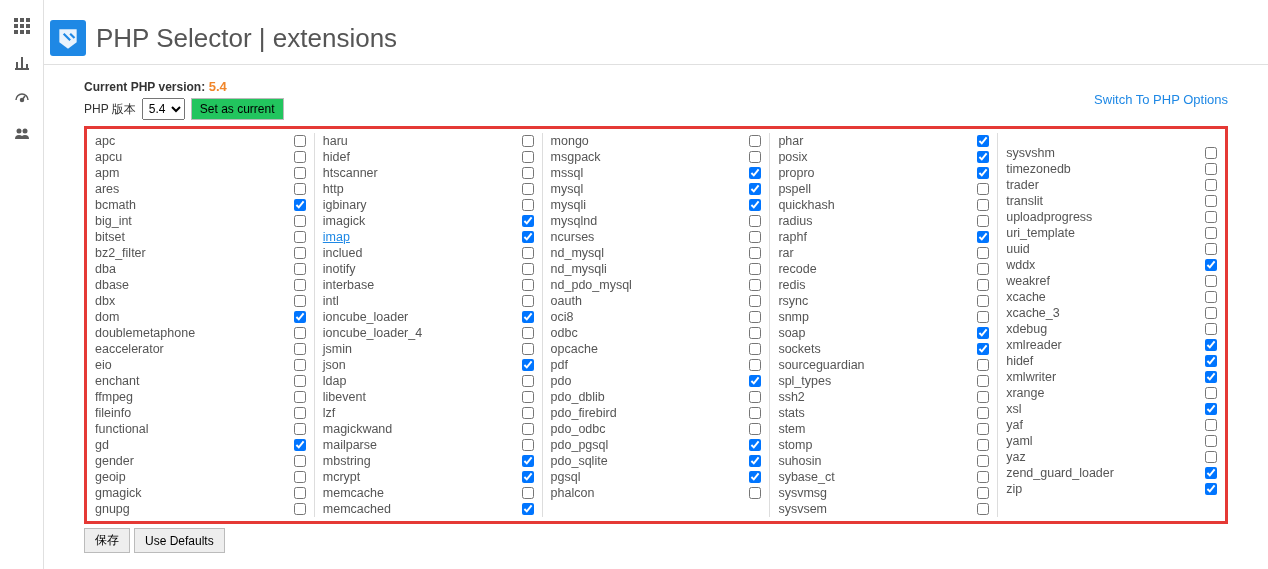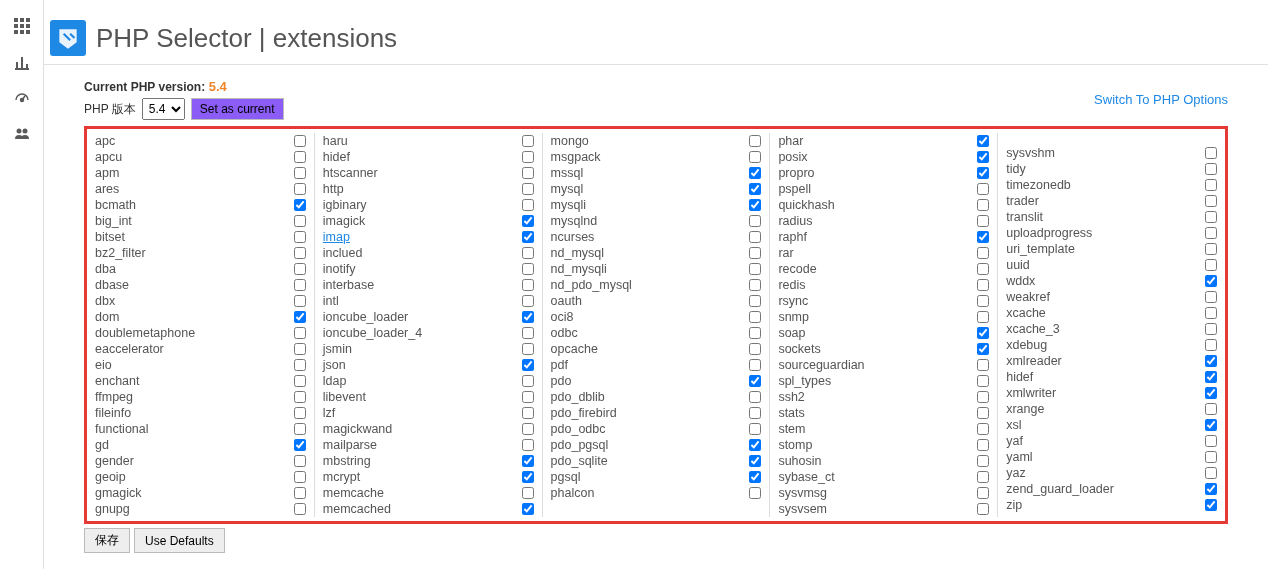--- a/index.html
+++ b/index.html
@@ -12,21 +12,21 @@
 .logo-box { width: 36px; height: 36px; background: #1e88e5; border-radius: 3px; display: flex; align-items: center; justify-content: center; margin-left: 6px; margin-right: 10px; }
 .logo-box svg { width: 26px; height: 26px; }
 .page-title { font-size: 26px; font-weight: 300; color: #555; }
 .content { padding: 14px 40px 0 40px; position: relative; }
 .version-row { display: flex; align-items: center; justify-content: space-between; margin-bottom: 4px; }
 .version-left { display: flex; flex-direction: column; gap: 4px; }
 .version-label { font-weight: bold; font-size: 12px; }
 .version-val { color: #f0862b; font-weight: bold; }
 .selector-row { display: flex; align-items: center; gap: 6px; font-size: 12px; }
 .selector-row select { font-size: 12px; padding: 2px; }
-.set-btn { font-size: 12px; padding: 3px 8px; background: #8b5cf6; border: 1px solid #bbb; cursor: pointer; }
+.set-btn { font-size: 12px; padding: 3px 8px; background: #22c55e; border: 1px solid #bbb; cursor: pointer; }
 .switch-link { color: #1e88e5; font-size: 13px; cursor: pointer; }
 .ext-box { border: 3px solid #e53935; margin-top: 6px; padding: 4px 0; display: flex; position: relative; }
 .ext-col { flex: 1; border-right: 1px solid #ddd; }
 .ext-col:last-child { border-right: none; margin-top: 12px; }
 .ext-row { display: flex; align-items: center; justify-content: space-between; padding: 0 8px; height: 16px; font-size: 12.5px; color: #555; }
 .ext-row input[type=checkbox] { width: 12px; height: 12px; }
 .ext-name.link { color: #1e88e5; text-decoration: underline; cursor: pointer; }
 .btn-row { margin-top: 4px; display: flex; gap: 4px; }
 .btn-row button { font-size: 12px; padding: 3px 10px; background: #eee; border: 1px solid #bbb; cursor: pointer; }
 .arrow { position: absolute; left: 74px; top: 498px; color: #e53935; font-size: 20px; transform: rotate(-25deg); pointer-events: none; }
@@ -494,24 +494,20 @@
               <span class="ext-name">sysvsem</span>
               <input type="checkbox" style="">
             </div>
           </div>
           <div class="ext-col">
             <div class="ext-row">
               <span class="ext-name">sysvshm</span>
               <input type="checkbox" style="">
             </div>
             <div class="ext-row">
-              <span class="ext-name">tidy</span>
-              <input type="checkbox" style="">
-            </div>
-            <div class="ext-row">
               <span class="ext-name">timezonedb</span>
               <input type="checkbox" style="">
             </div>
             <div class="ext-row">
               <span class="ext-name">trader</span>
               <input type="checkbox" style="">
             </div>
             <div class="ext-row">
               <span class="ext-name">translit</span>
               <input type="checkbox" style="">

